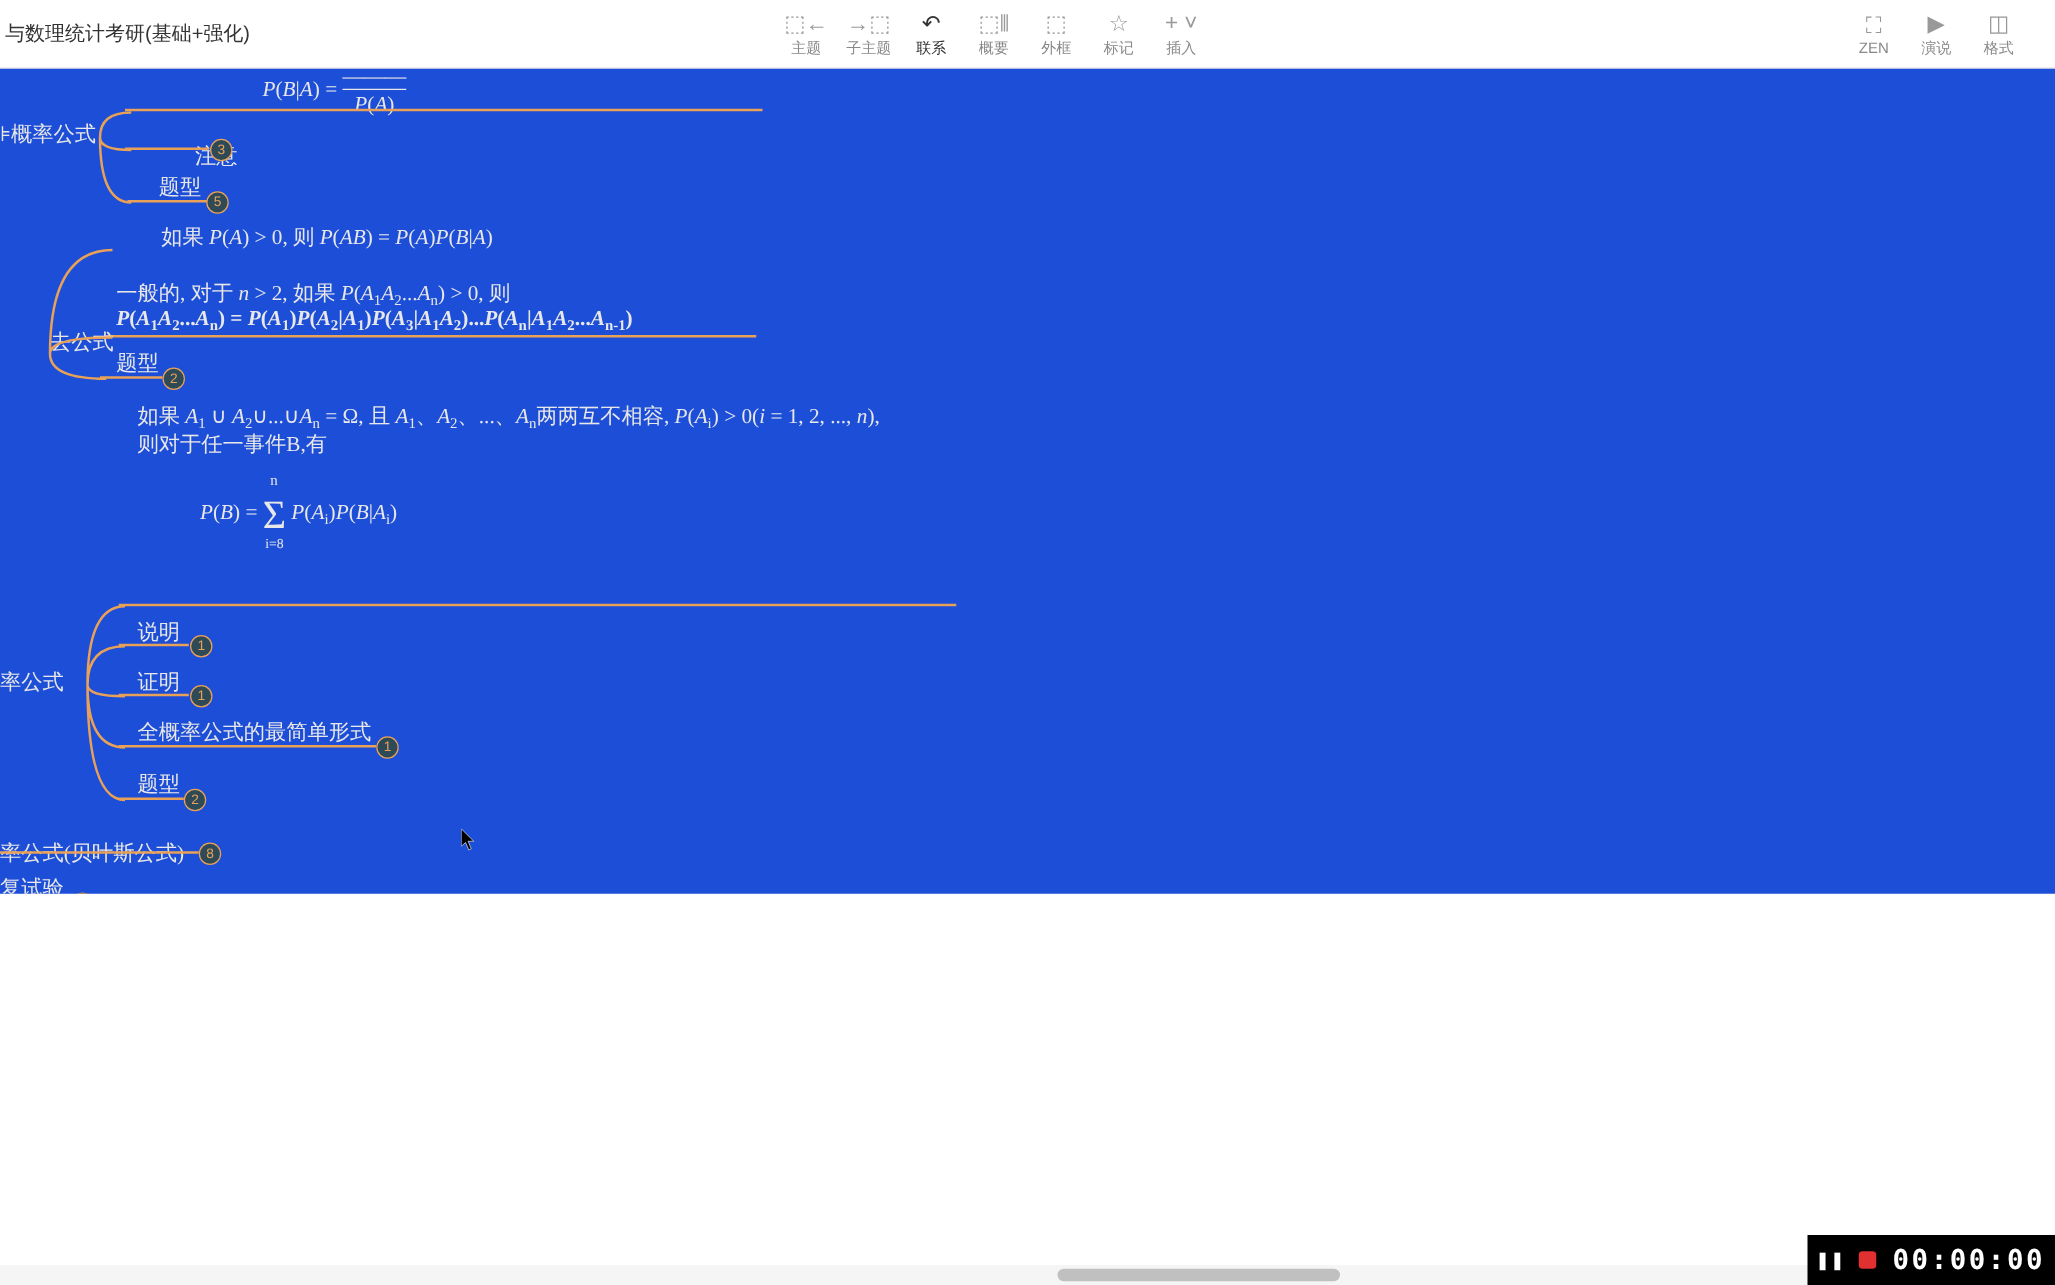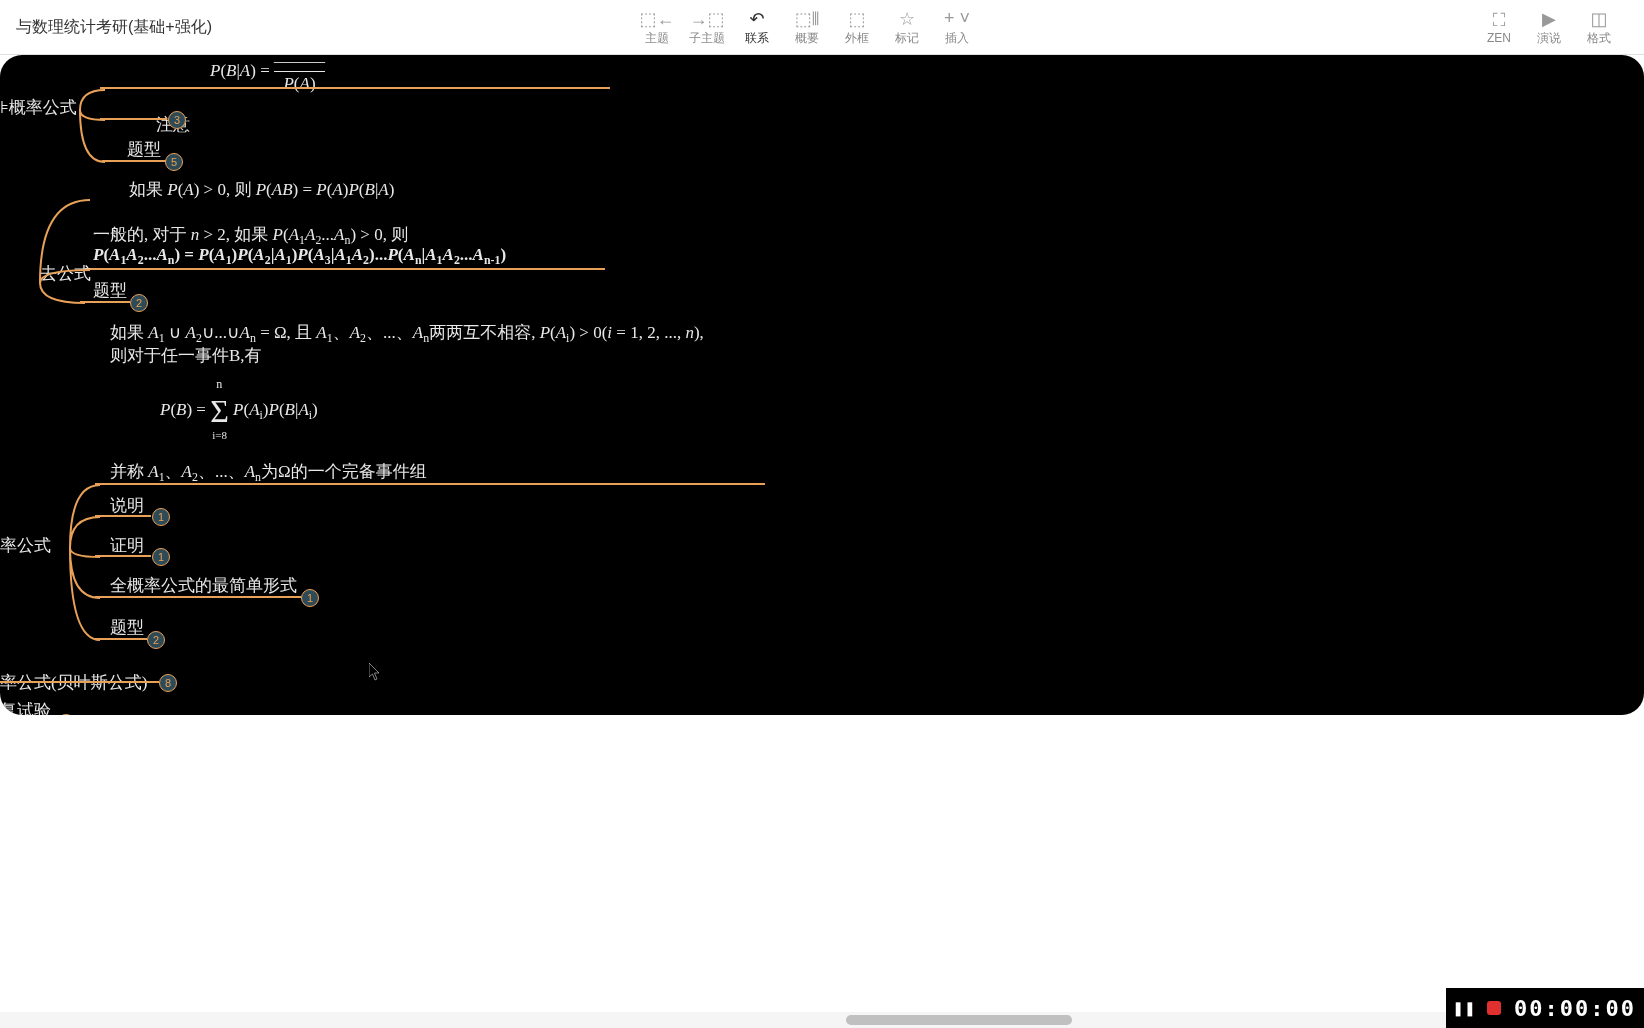--- a/index.html
+++ b/index.html
@@ -1,25 +1,25 @@
 <!DOCTYPE html>
 <html><head>
 <meta charset="utf-8">
 <style>
 * { margin:0; padding:0; box-sizing:border-box; }
 body { font-family:"Microsoft YaHei",Arial,sans-serif; background:#fff; overflow:hidden; width:1644px; height:1028px; position:relative; }
 .titlebar { height:55px; background:#fff; display:flex; align-items:center; border-bottom:1px solid #e0e0e0; }
-.title { font-size:16px; color:#333; padding-left:16px; font-weight:500; }
+.title { font-size:16px; color:#333; padding-left:4px; font-weight:500; }
 .toolbar { display:flex; gap:0; margin-left:420px; }
 .tb-btn { display:flex; flex-direction:column; align-items:center; justify-content:center; width:50px; height:50px; cursor:pointer; color:#888; font-size:12px; }
 .tb-btn .ic { font-size:18px; height:22px; display:flex; align-items:center; justify-content:center; color:#999; }
 .tb-btn.active { color:#333; }
 .tb-btn.active .ic { color:#333; }
 .toolbar-right { display:flex; margin-left:auto; margin-right:20px; gap:0; }
-.canvas { position:relative; width:100%; height:660px; background:#000000; overflow:hidden;border-radius:22px; }
+.canvas { position:relative; width:100%; height:660px; background:#1d4ed8; overflow:hidden; }
 .node { position:absolute; color:#e8e8e8; font-size:17px; white-space:nowrap; font-family:"STIX","Times New Roman",serif; }
 .node-cn { font-family:"Microsoft YaHei",serif; }
 .line { position:absolute; background:#e8a157; height:2px; }
 .badge { position:absolute; width:18px; height:18px; border:1.5px solid #e8a157; border-radius:50%; color:#e8a157; font-size:11px; display:flex; align-items:center; justify-content:center; background:#2e4a56; }
 .cursor { position:absolute; width:12px; height:18px; pointer-events:none; }
 .cursor svg { width:100%; height:100%; }
 .scroll-h { position:absolute; bottom:0; left:0; right:0; height:16px; background:#f5f5f5; }
 .scroll-h .thumb { position:absolute; height:10px; top:3px; background:#c0c0c0; border-radius:5px; }
 .recorder { position:absolute; right:0; bottom:0; height:40px; background:#000; display:flex; align-items:center; padding:0 8px; gap:10px; }
 .rec-btn { width:20px; height:20px; display:flex; align-items:center; justify-content:center; color:#fff; font-size:14px; }
@@ -127,23 +127,20 @@
   <div class="node node-cn" style="left:110px; top:289px;">则对于任一事件B,有</div>
 
   <div class="node" style="left:160px; top:340px;">
     <span style="font-style:italic;">P</span>(<span style="font-style:italic;">B</span>) = <span style="display:inline-block; position:relative; vertical-align:middle;">
       <span style="position:absolute; top:-18px; left:6px; font-size:12px;">n</span>
       <span style="font-size:32px; line-height:1;">Σ</span>
       <span style="position:absolute; bottom:-14px; left:2px; font-size:11px;">i=8</span>
     </span> <span style="font-style:italic;">P</span>(<span style="font-style:italic;">A</span><span class="sub">i</span>)<span style="font-style:italic;">P</span>(<span style="font-style:italic;">B</span>|<span style="font-style:italic;">A</span><span class="sub">i</span>)
   </div>
 
-  <div class="node" style="left:110px; top:405px;">
-    <span class="node-cn">并称 </span><span style="font-style:italic;">A</span><span class="sub">1</span>、<span style="font-style:italic;">A</span><span class="sub">2</span>、...、<span style="font-style:italic;">A</span><span class="sub">n</span><span class="node-cn">为Ω的一个完备事件组</span>
-  </div>
   <div class="line" style="left:95px; top:428px; width:670px;"></div>
 
   <div class="node node-cn" style="left:0px; top:479px;">率公式</div>
   <div class="node node-cn" style="left:110px; top:439px;">说明</div>
   <div class="line" style="left:95px; top:460px; width:56px;"></div>
   <div class="badge" style="left:152px; top:453px;">1</div>
   <div class="node node-cn" style="left:110px; top:479px;">证明</div>
   <div class="line" style="left:95px; top:500px; width:56px;"></div>
   <div class="badge" style="left:152px; top:493px;">1</div>
   <div class="node node-cn" style="left:110px; top:519px;">全概率公式的最简单形式</div>

